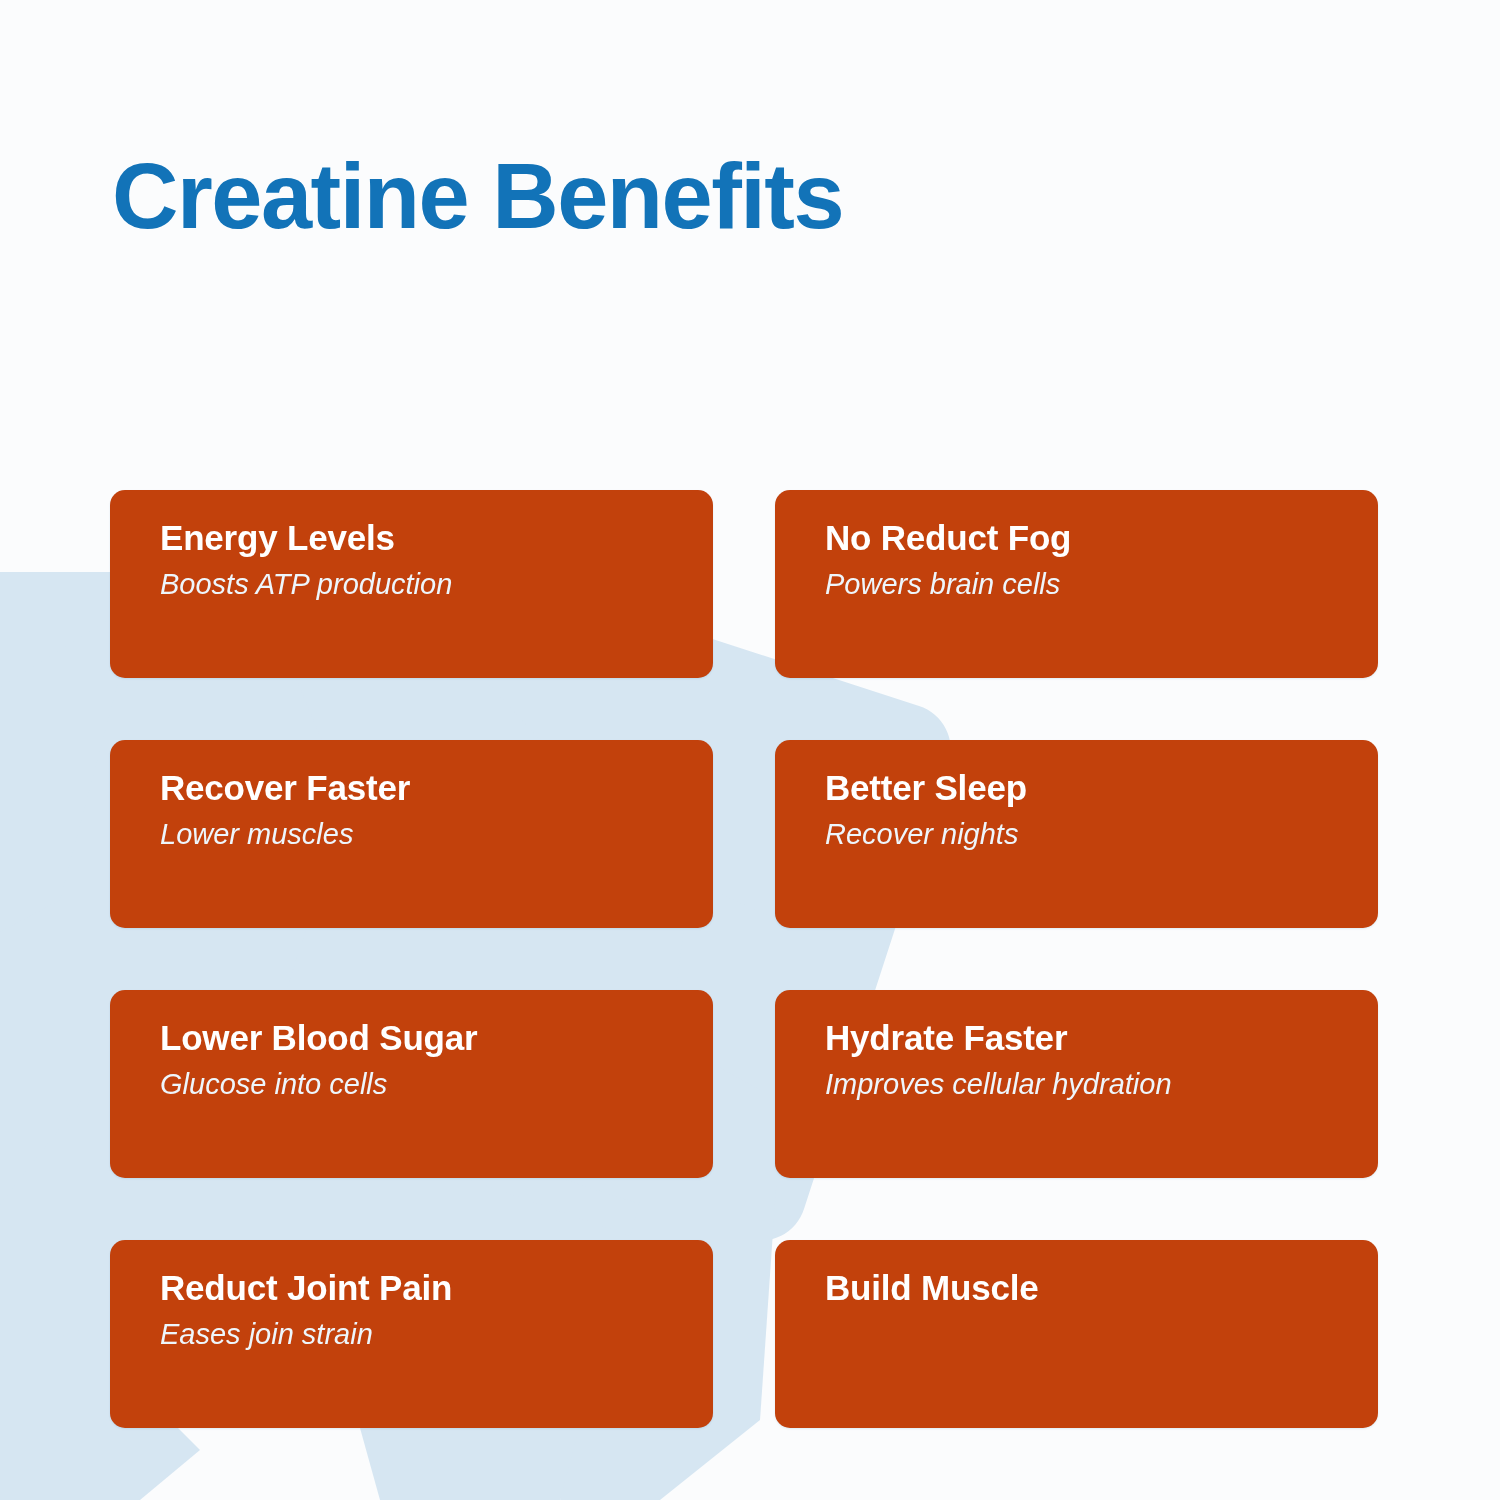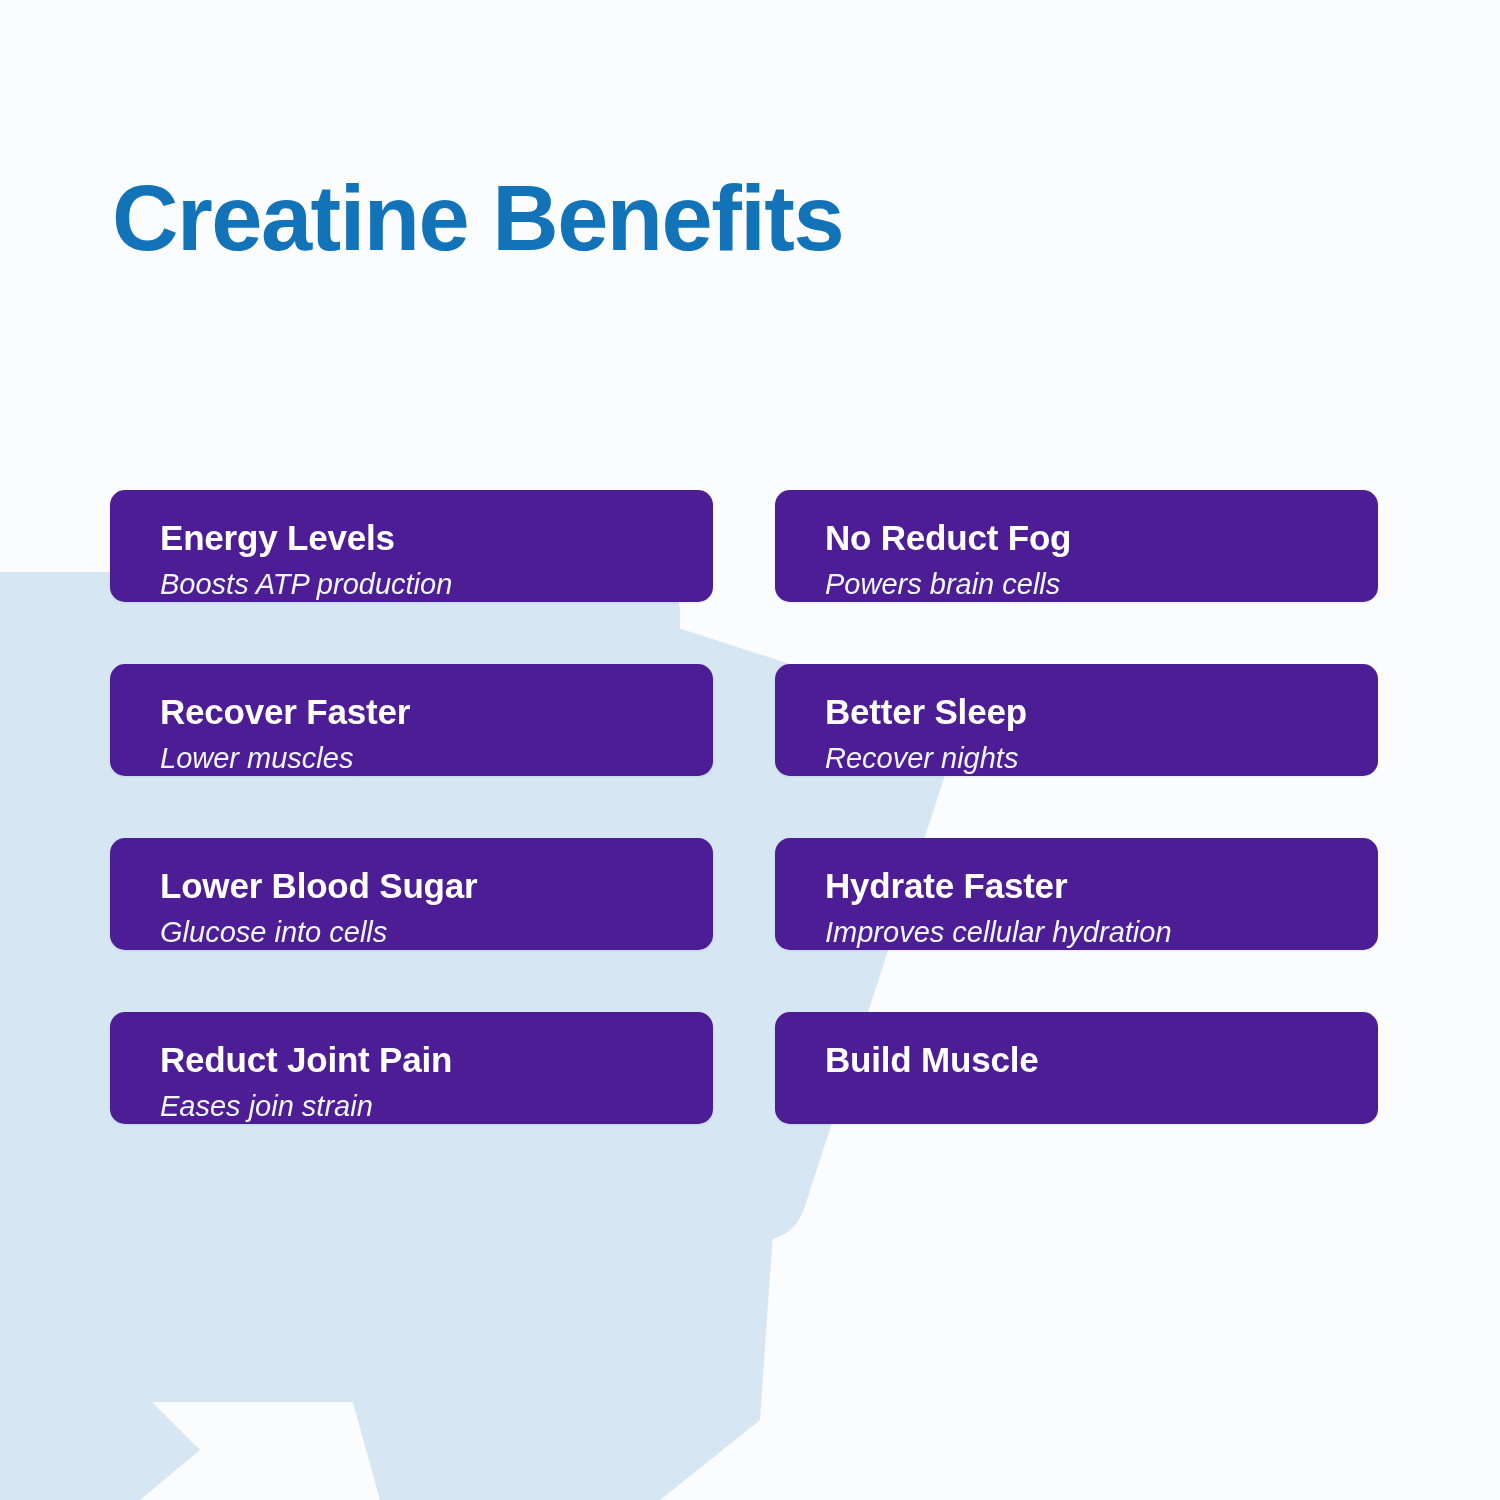--- a/index.html
+++ b/index.html
@@ -31,21 +31,20 @@
     z-index: 0;
     pointer-events: none;
   }
 
   
   #header {
     position: absolute;
     left: 112px;
     top: 150px;
     z-index: 3;
-    margin-top: 22px;
   }
   #page-title {
     margin: 0;
     font-size: 92px;
     line-height: 1.0;
     font-weight: bold;
     letter-spacing: -1.5px;
     color: #1273B8;
     white-space: nowrap;
   }
@@ -67,22 +66,22 @@
     top: 490px;
     width: 1268px;
     z-index: 2;
     display: grid;
     grid-template-columns: 603px 603px;
     column-gap: 62px;
     row-gap: 62px;
   }
   .benefit-card {
     box-sizing: border-box;
-    height: 112px;
-    background: #4c1d95;
+    height: 188px;
+    background: #c2410c;
     border-radius: 15px;
     padding: 30px 0 0 50px;
     box-shadow: 0 1px 2px rgba(15, 118, 184, 0.12);
   }
   .benefit-title {
     font-size: 35px;
     line-height: 1.05;
     font-weight: bold;
     letter-spacing: -0.2px;
     color: #ffffff;

